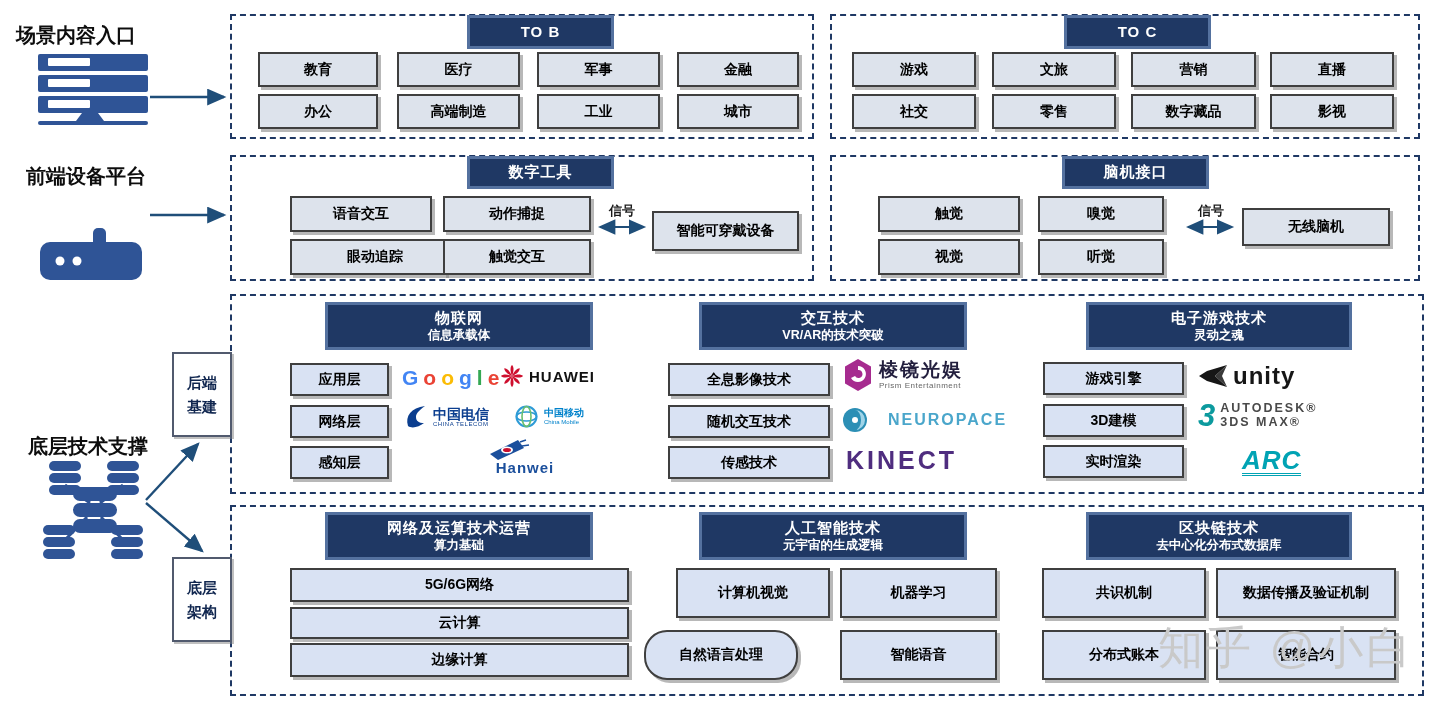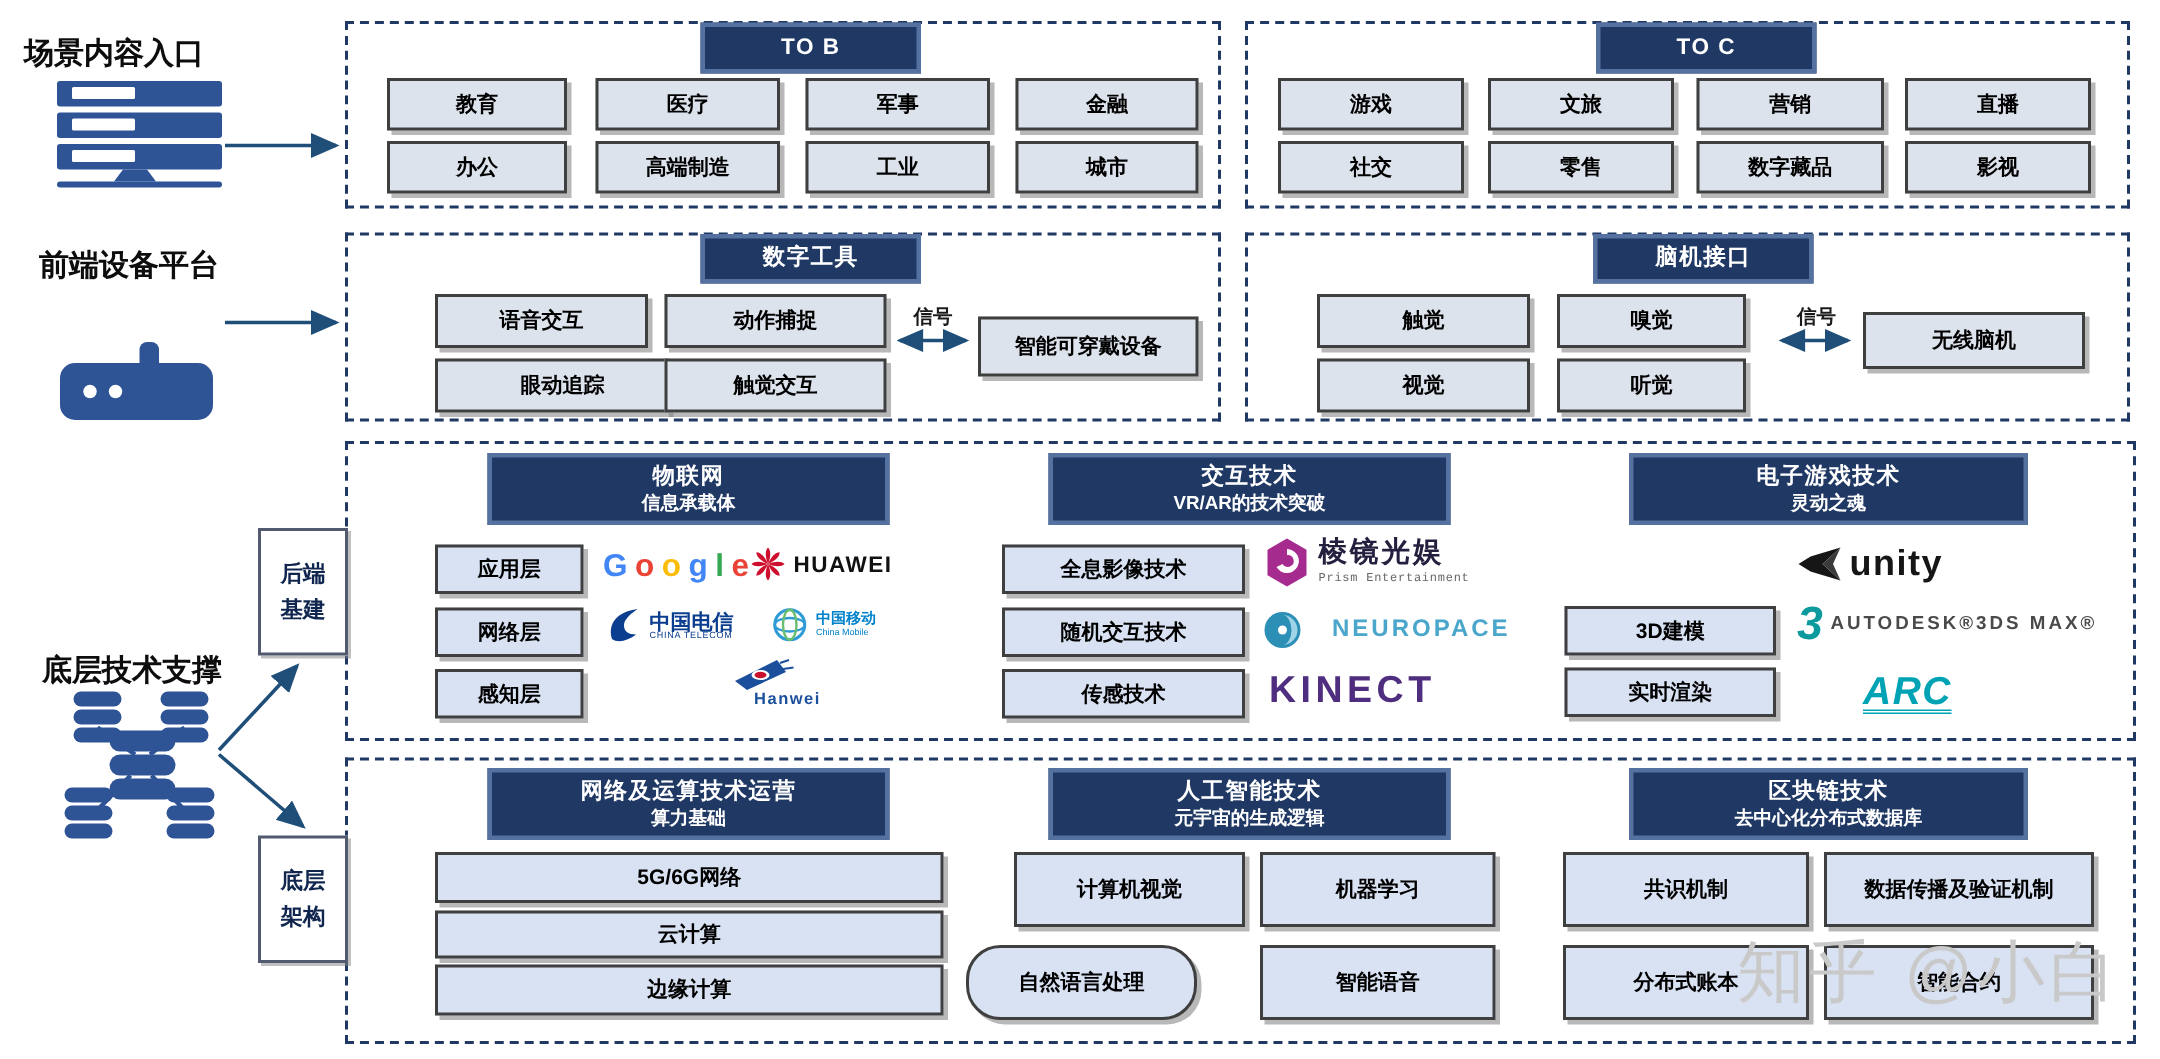--- a/index.html
+++ b/index.html
@@ -20,28 +20,28 @@
   .sig{position:absolute;font-size:13px;font-weight:bold;color:#1a1a1a;text-align:center;z-index:3;}
   .logo{position:absolute;display:flex;align-items:center;gap:5px;z-index:3;}
   .glt{font-size:21px;font-weight:bold;}
   .huawei-t{font-size:15px;font-weight:bold;color:#111;letter-spacing:1px;}
   .cn-col{display:flex;flex-direction:column;line-height:1.05;}
   .tele-t{font-size:14px;font-weight:bold;color:#0b3e8f;}
   .tele-s{font-size:6px;color:#0b3e8f;letter-spacing:.5px;}
   .mob-t{font-size:10px;font-weight:bold;color:#0082cb;}
   .mob-s{font-size:6px;color:#0082cb;}
   .hanwei-wrap{position:absolute;display:flex;flex-direction:column;align-items:center;z-index:3;}
-  .hanwei-t{font-size:11px;font-weight:bold;color:#1b4f9c;letter-spacing:1px;line-height:.8;padding-left:36px;}
+  .hanwei-t{font-size:15px;font-weight:bold;color:#1b4f9c;letter-spacing:1px;line-height:.8;padding-left:36px;}
   .prism-t{font-size:19px;font-weight:bold;color:#231f3e;letter-spacing:2px;}
   .prism-s{font-size:8px;color:#666;letter-spacing:.5px;}
   .neuro-t{font-size:16px;font-weight:bold;color:#4aa6cb;letter-spacing:2px;}
   .kinect-t{font-size:25px;font-weight:bold;color:#4f2d7f;letter-spacing:3px;}
   .unity-t{font-size:24px;font-weight:bold;color:#161616;letter-spacing:1px;}
   .ad-num{font-size:31px;font-weight:bold;color:#0c9a9e;font-style:italic;}
-  .ad-col{display:flex;flex-direction:row;line-height:1.1;}
+  .ad-col{display:flex;flex-direction:column;line-height:1.1;}
   .ad-t{font-size:12.5px;font-weight:bold;color:#4a4a4a;letter-spacing:2px;}
   .arc-t{font-size:26px;font-weight:bold;font-style:italic;color:#00a3b4;letter-spacing:1px;border-bottom:3px double #00a3b4;line-height:1;}
   .watermark{position:absolute;font-size:45px;color:#c9c9c9;letter-spacing:3px;z-index:9;pointer-events:none;white-space:nowrap;}
   svg{display:block;}
   .icon-abs{position:absolute;z-index:2;}
 </style>
 </head>
 <body>
 
 <div id="stage">
@@ -242,21 +242,21 @@
         <ellipse cx="23" cy="12" rx="4" ry="2.1" fill="#c8102e"></ellipse>
       <path d="M36,4 l6,-2 M38,8 l7,-1" stroke="#1b4f9c" stroke-width="1.4"></path>
     </svg>
     <span class="hanwei-t">Hanwei</span>
   </div>
 
   <div class="item blue" style="left:668px;top:363px;width:158px;height:29px;">全息影像技术</div>
   <div class="item blue" style="left:668px;top:405px;width:158px;height:29px;">随机交互技术</div>
   <div class="item blue" style="left:668px;top:446px;width:158px;height:29px;">传感技术</div>
 
-  <div class="logo" style="left:842px;top:358px;font-family:Liberation Mono, monospace;">
+  <div class="logo" style="left:842px;top:358px;">
     <svg width="32" height="34" viewBox="0 0 32 34">
       <path d="M16,1 L29,8.5 L29,25.5 L16,33 L3,25.5 L3,8.5 Z" fill="#a62b8f"></path>
       <path d="M16,8 a8,8 0 1 1 -7,12 l4,-2 a4,4 0 1 0 3,-6 Z" fill="#fff"></path>
     </svg>
     <span class="cn-col" style="line-height:1.15;">
         <span class="prism-t">棱镜光娱</span>
         <span class="prism-s">Prism Entertainment</span>
       </span>
   </div>
   <div class="logo" style="left:842px;top:407px;gap:20px;">
@@ -264,20 +264,21 @@
       <circle cx="13" cy="13" r="12" fill="#2c8fb5"></circle>
       <path d="M13,3 a10,10 0 0 1 0,20 a6,10 0 0 0 0,-20 Z" fill="#9fd4e8"></path>
         <circle cx="13" cy="13" r="3" fill="#fff"></circle>
     </svg>
     <span class="neuro-t">NEUROPACE</span>
   </div>
   <div class="logo" style="left:846px;top:446px;">
     <span class="kinect-t">KINECT</span>
   </div>
 
+  <div class="item blue" style="left:1043px;top:362px;width:137px;height:29px;">游戏引擎</div>
   <div class="item blue" style="left:1043px;top:404px;width:137px;height:29px;">3D建模</div>
   <div class="item blue" style="left:1043px;top:445px;width:137px;height:29px;">实时渲染</div>
 
   <div class="logo" style="left:1198px;top:362px;">
     <svg width="30" height="26" viewBox="0 0 30 26">
       <path d="M29,2 L9,8 L1,13 L9,18 L29,24 L17,13 Z" fill="#161616"></path>
       <path d="M29,2 L17,13 L29,24 L24,13 Z" fill="#3a3a3a"></path>
     </svg>
     <span class="unity-t">unity</span>
   </div>

